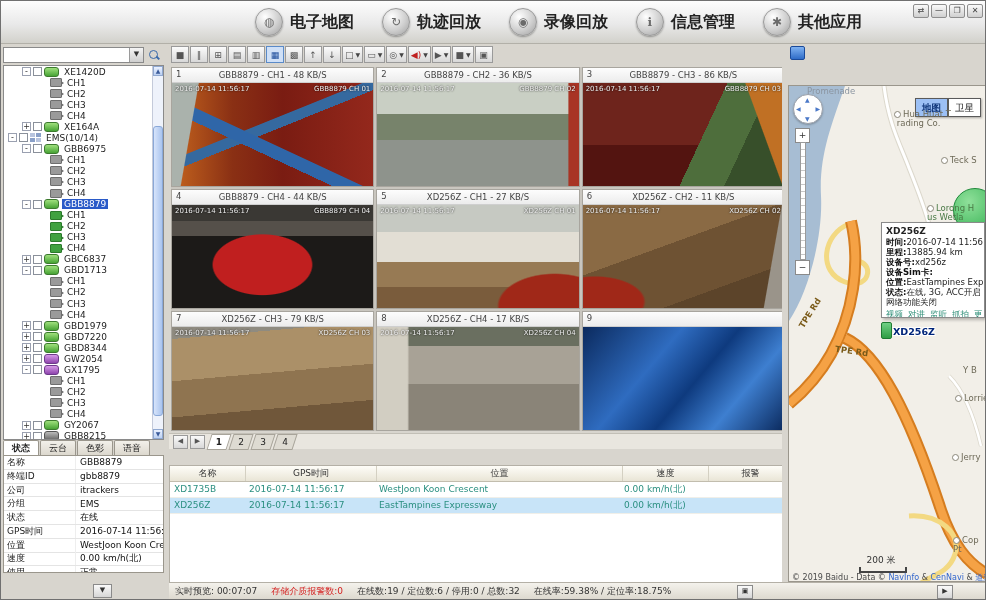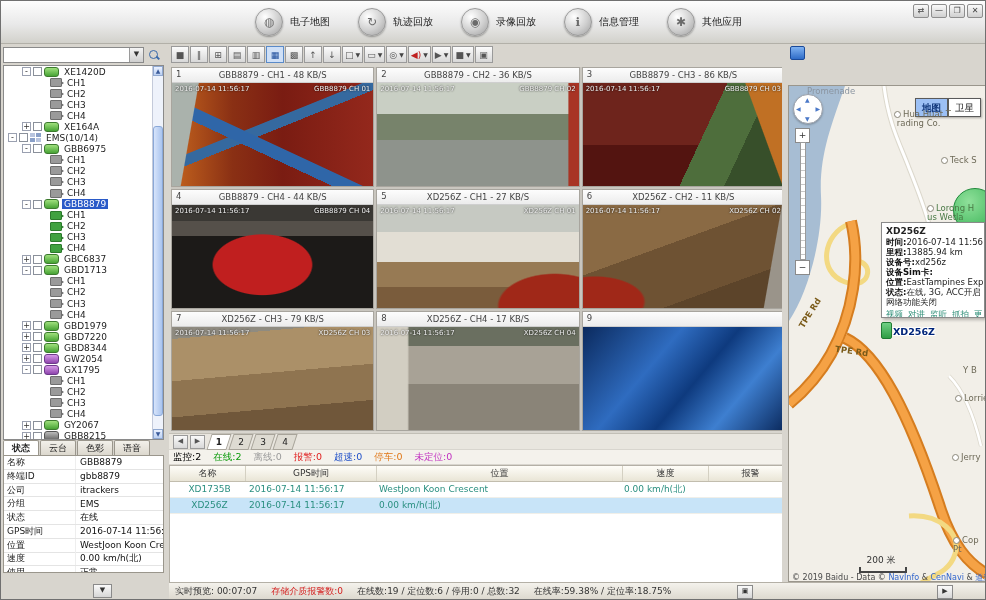--- a/index.html
+++ b/index.html
@@ -6,21 +6,21 @@
   #app{position:relative;width:986px;height:600px;background:#d8d5ce;font-family:"DejaVu Sans","Liberation Sans",sans-serif;overflow:hidden;border:1px solid #707070;box-sizing:border-box;}
   
   #titlebar{position:absolute;left:0;top:0;width:986px;height:42px;background:linear-gradient(#fdfdfd,#e9e9e9 55%,#d2d1cb);border-bottom:1px solid #b2b0a8;}
   #menubar{position:absolute;left:12px;top:3px;font-size:12px;color:#111;}
   #menubar span{margin-right:26px;cursor:default;}
   #nav{position:absolute;left:240px;top:4px;display:flex;align-items:center;}
   .navbtn{display:flex;align-items:center;height:34px;padding:0 14px;border-radius:4px;cursor:default;}
   .navbtn.active{background:#fbfbfb;border:1px solid #c8c8c8;box-shadow:inset 0 0 2px #fff;}
   .navico{width:26px;height:26px;border-radius:50%;background:radial-gradient(circle at 35% 30%,#ffffff,#cfcfcf 55%,#9f9f9f);border:1px solid #9a9a9a;display:flex;align-items:center;justify-content:center;font-size:12px;color:#6b6b6b;margin-right:7px;box-shadow:0 1px 2px rgba(0,0,0,.35);}
   .navbtn.active .navico{color:#1a5cc8;}
-  .navlbl{font-size:10px;font-weight:normal;color:#222;}
+  .navlbl{font-size:16px;font-weight:bold;color:#222;}
   .navbtn.active .navlbl{color:#155bd4;}
   #wctrl{position:absolute;right:4px;top:3px;display:flex;gap:2px;}
   .wbtn{width:14px;height:12px;background:linear-gradient(#fafafa,#d0d0d0);border:1px solid #8e8e8e;font-size:8px;line-height:11px;text-align:center;color:#444;border-radius:2px;}
   
   #left{position:absolute;left:0;top:43px;width:163px;height:556px;background:#d8d5ce;}
   #searchrow{position:absolute;left:2px;top:3px;width:159px;height:16px;display:flex;}
   #combo{flex:1;height:14px;background:#fff;border:1px solid #8a8a8a;position:relative;}
   #combo .arrow{position:absolute;right:0;top:0;width:13px;height:100%;background:linear-gradient(#f4f4f4,#cfcfcf);border-left:1px solid #9a9a9a;font-size:7px;text-align:center;line-height:13px;color:#333;}
   #magbtn{width:16px;height:16px;margin-left:2px;display:flex;align-items:center;justify-content:center;}
   
@@ -93,21 +93,21 @@
   
   #counters{position:absolute;left:0;top:406px;width:618px;height:14px;font-size:9.5px;display:flex;gap:12px;padding:1px 0 0 4px;box-sizing:border-box;background:#f4f2ec;}
   .cnt.mon{color:#000;} .cnt.on{color:#0a9a0a;} .cnt.off{color:#9a9a9a;} .cnt.alarm{color:#e02020;}
   .cnt.speed{color:#2050c8;} .cnt.park{color:#e07818;} .cnt.nofix{color:#c030c0;}
   #gtable{position:absolute;left:0;top:421px;width:618px;height:119px;background:#fff;border:1px solid #b4b0a6;box-sizing:border-box;overflow:hidden;}
   #ghead{display:flex;height:15px;background:linear-gradient(#fefdf8,#e9e5d6);border-bottom:1px solid #c2bdae;font-size:9px;color:#333;}
   #ghead div{border-right:1px solid #d4d0c2;text-align:center;line-height:15px;flex:none;overflow:hidden;white-space:nowrap;}
   .grow{display:flex;height:15px;font-size:9px;color:#2a8f80;border-bottom:1px solid #f0efe9;}
   .grow div{flex:none;overflow:hidden;white-space:nowrap;padding-left:4px;line-height:15px;box-sizing:border-box;}
   .grow.sel{background:#c8e4f8;}
-  .c0{width:75px;text-align:center;} .c1{width:130px;} .c2{width:245px;} .c3{width:85px;} .c4{width:83px;}
+  .c0{width:75px;} .c1{width:130px;} .c2{width:245px;} .c3{width:85px;} .c4{width:83px;}
   
   #btabs{position:absolute;left:0;top:540px;width:618px;height:18px;background:#e9e6df;border-top:1px solid #b8b4aa;display:flex;align-items:center;padding-left:2px;box-sizing:border-box;}
   .btab{padding:1px 8px;font-size:9px;color:#222;margin-right:1px;border:1px solid #a8a49a;background:#dedbd2;height:13px;line-height:13px;}
   .btab.active{background:#f6f4ee;font-weight:bold;}
   .btab.alert{background:#ef4040;color:#7a0000;font-weight:bold;border-color:#b02020;}
   #hscroll{flex:1;height:12px;margin:0 4px;background:#f2f0ea;border:1px solid #b8b4aa;position:relative;}
   #hthumb{position:absolute;left:2px;top:1px;width:46px;height:9px;background:linear-gradient(#fafafa,#d0d0d0);border:1px solid #9a9a9a;}
   .harrow{width:13px;height:12px;background:linear-gradient(#fafafa,#d8d8d8);border:1px solid #9a9a9a;font-size:7px;line-height:11px;text-align:center;color:#555;flex:none;}
   
   #statusbar{position:absolute;left:168px;top:581px;width:818px;height:17px;background:linear-gradient(#f4f2ec,#ddd9cf);border-top:1px solid #b4b0a6;font-size:9px;color:#333;display:flex;align-items:center;padding-left:6px;box-sizing:border-box;gap:14px;white-space:nowrap;}
@@ -579,48 +579,40 @@
             <span>2</span>
           </div>
           <div class="ptab">
             <span>3</span>
           </div>
           <div class="ptab">
             <span>4</span>
           </div>
         </div>
     </div>
-    <div id="counters">
-        <span class="cnt mon">监控:2</span>
-        <span class="cnt on">在线:2</span>
-        <span class="cnt off">离线:0</span>
-        <span class="cnt alarm">报警:0</span>
-        <span class="cnt speed">超速:0</span>
-        <span class="cnt park">停车:0</span>
-        <span class="cnt nofix">未定位:0</span>
-      </div>
     <div id="gtable">
       <div id="ghead">
           <div class="c0">名称</div>
           <div class="c1">GPS时间</div>
           <div class="c2">位置</div>
           <div class="c3">速度</div>
           <div class="c4">报警</div>
         </div>
       <div id="grows">
           <div class="grow">
             <div class="c0">XD1735B</div>
             <div class="c1">2016-07-14 11:56:17</div>
             <div class="c2">WestJoon Koon Crescent</div>
             <div class="c3">0.00 km/h(北)</div>
             <div class="c4"></div>
           </div>
           <div class="grow sel">
             <div class="c0">XD256Z</div>
             <div class="c1">2016-07-14 11:56:17</div>
+            <div class="c2">EastTampines Expressway</div>
             <div class="c3">0.00 km/h(北)</div>
             <div class="c4"></div>
           </div>
         </div>
     </div>
     <div id="btabs">
       <div class="harrow">◀</div>
       <div class="harrow" style="margin-right:3px">▶</div>
       <div id="btabitems" style="display:flex">
           <div class="btab active">GPS监控</div>

